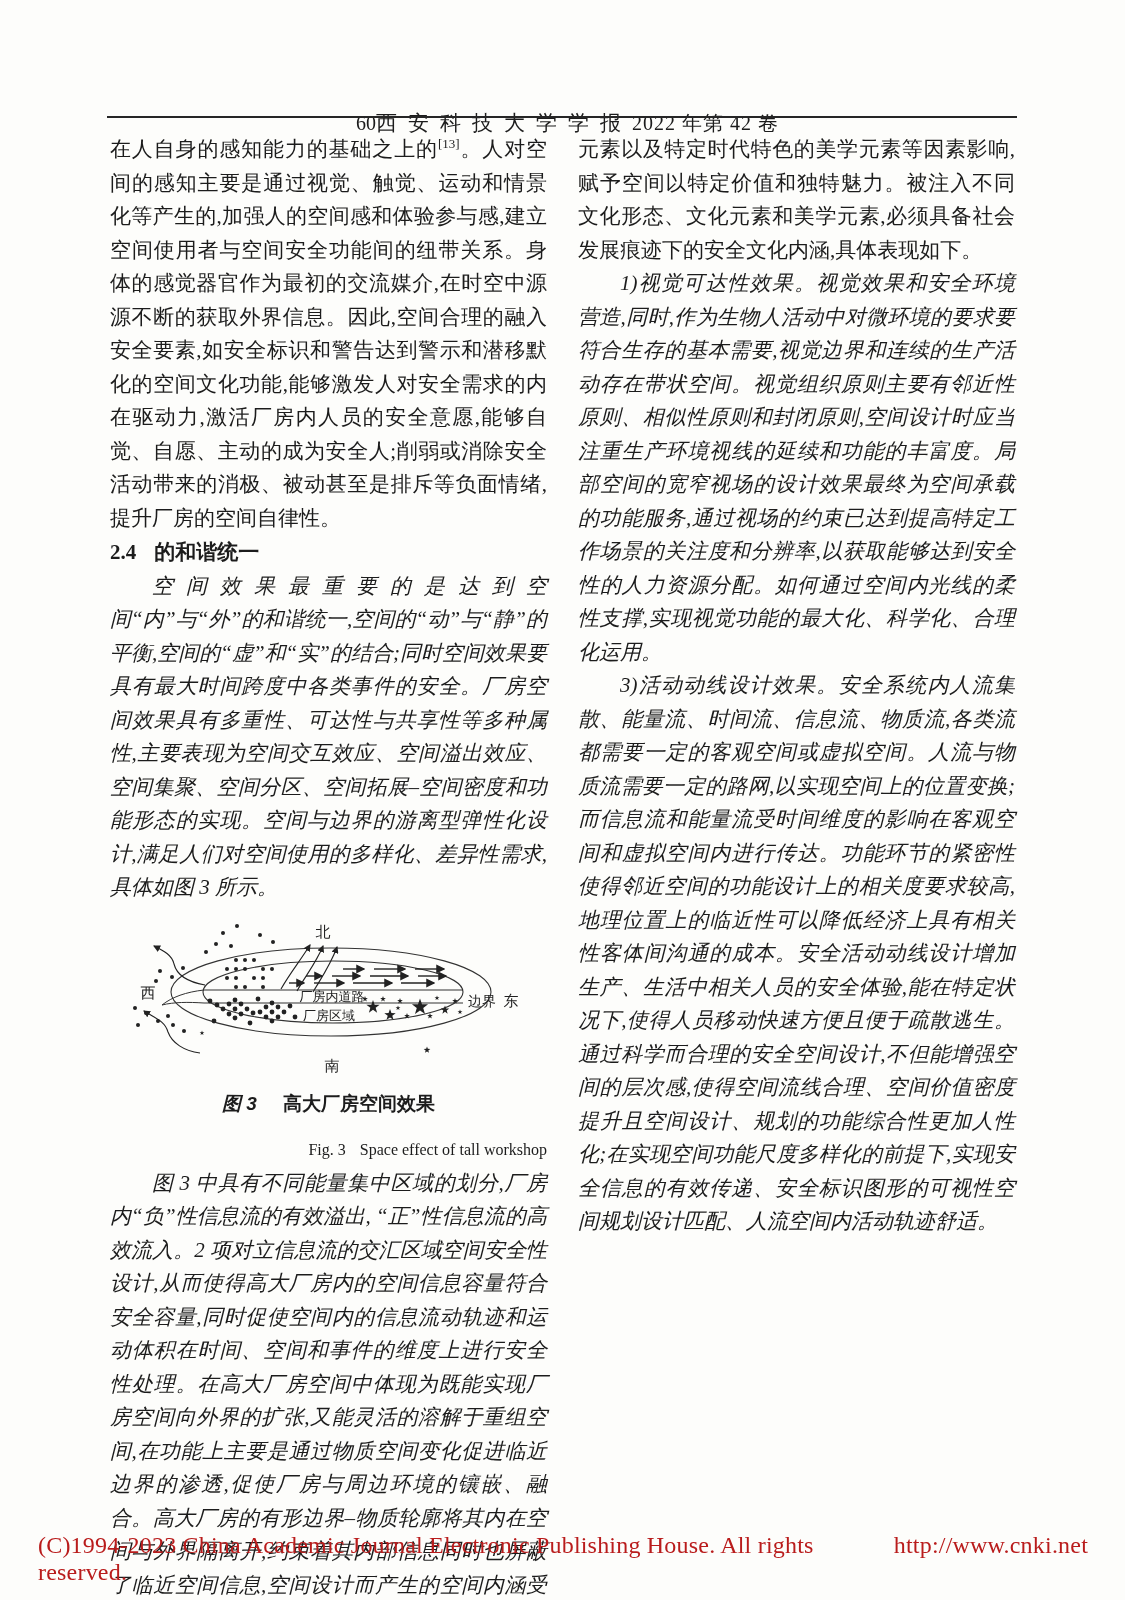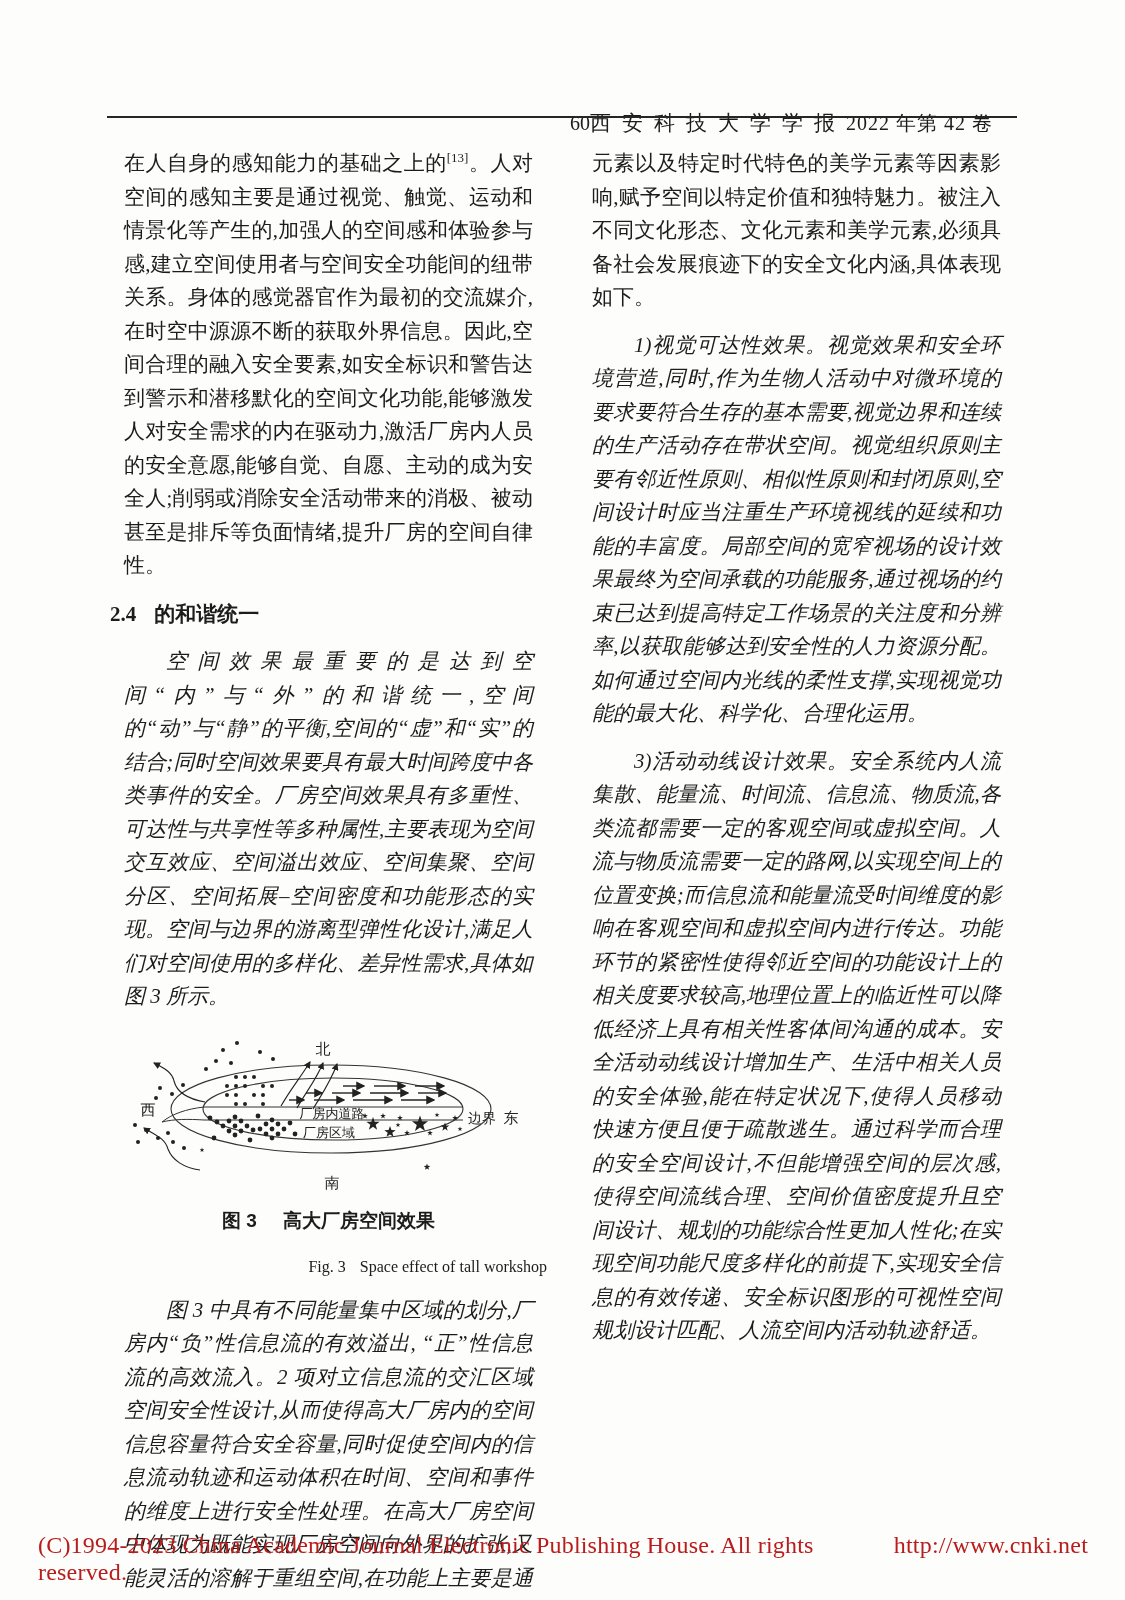--- a/index.html
+++ b/index.html
@@ -6,52 +6,52 @@
   .page {
     position:relative;
     width:1125px; height:1600px;
     background:#fdfdfb;
     color:#1c1c1c;
     font-family:"Liberation Serif","DejaVu Serif",serif;
     overflow:hidden;
   }
   
   .header-row {
-    position:absolute; left:110px; top:82px; width:905px;
-    display:flex; align-items:baseline; justify-content:flex-end;
+    position:absolute; left:126px; top:82px; width:905px;
+    display:flex; align-items:baseline; justify-content:center;
     font-size:20px;
   }
   .journal-title { letter-spacing:11px; font-size:21px;margin-top:27px; }
   .issue-info { margin-right:22px; letter-spacing:1px; }
   .header-rule {
     position:absolute; left:107px; top:116px; width:910px; height:2px;
     background:#262626;
   }
   
   .col { position:absolute; top:133px; width:437px;
          font-size:21px; line-height:33.5px; text-align:justify; }
   .col-left  { left:110px; }
   .col-right { left:578px; }
-  .para { margin:14px; }
+  .para { margin:0; }
   .para.indent { text-indent:2em;font-style:italic; }
   sup { font-size:13px; line-height:0; }
   .sec-heading {
     margin:0; font-weight:bold;
     font-family:"Liberation Sans","DejaVu Sans",sans-serif;
     font-size:21px; line-height:33.5px; text-align:left;
   }
   .sec-heading .sec-num { font-family:"Liberation Serif","DejaVu Serif",serif; margin-right:18px; }
   
   .figure-block { margin:6px 0 4px 0; text-align:center; }
   .fig-svg { display:block; margin:0 auto; }
   .fig-cap-cn {
     margin-top:10px; font-weight:bold; font-size:19px; line-height:26px;
     font-family:"Liberation Sans","DejaVu Sans",sans-serif; text-align:center; text-indent:0;
   }
-  .fig-cap-cn .cap-label { margin-right:26px; }
+  .fig-cap-cn .cap-label { margin-right:26px;font-style:italic; }
   .fig-cap-en {
     margin-top:20px; font-size:16px; line-height:26px; text-align:right; text-indent:0;
     font-family:"Liberation Serif","DejaVu Serif",serif;
   }
   .fig-cap-en .cap-label { margin-right:14px; }
   svg text {
     font-family:"Liberation Serif","DejaVu Serif",serif;
     fill:#222;
   }
   

